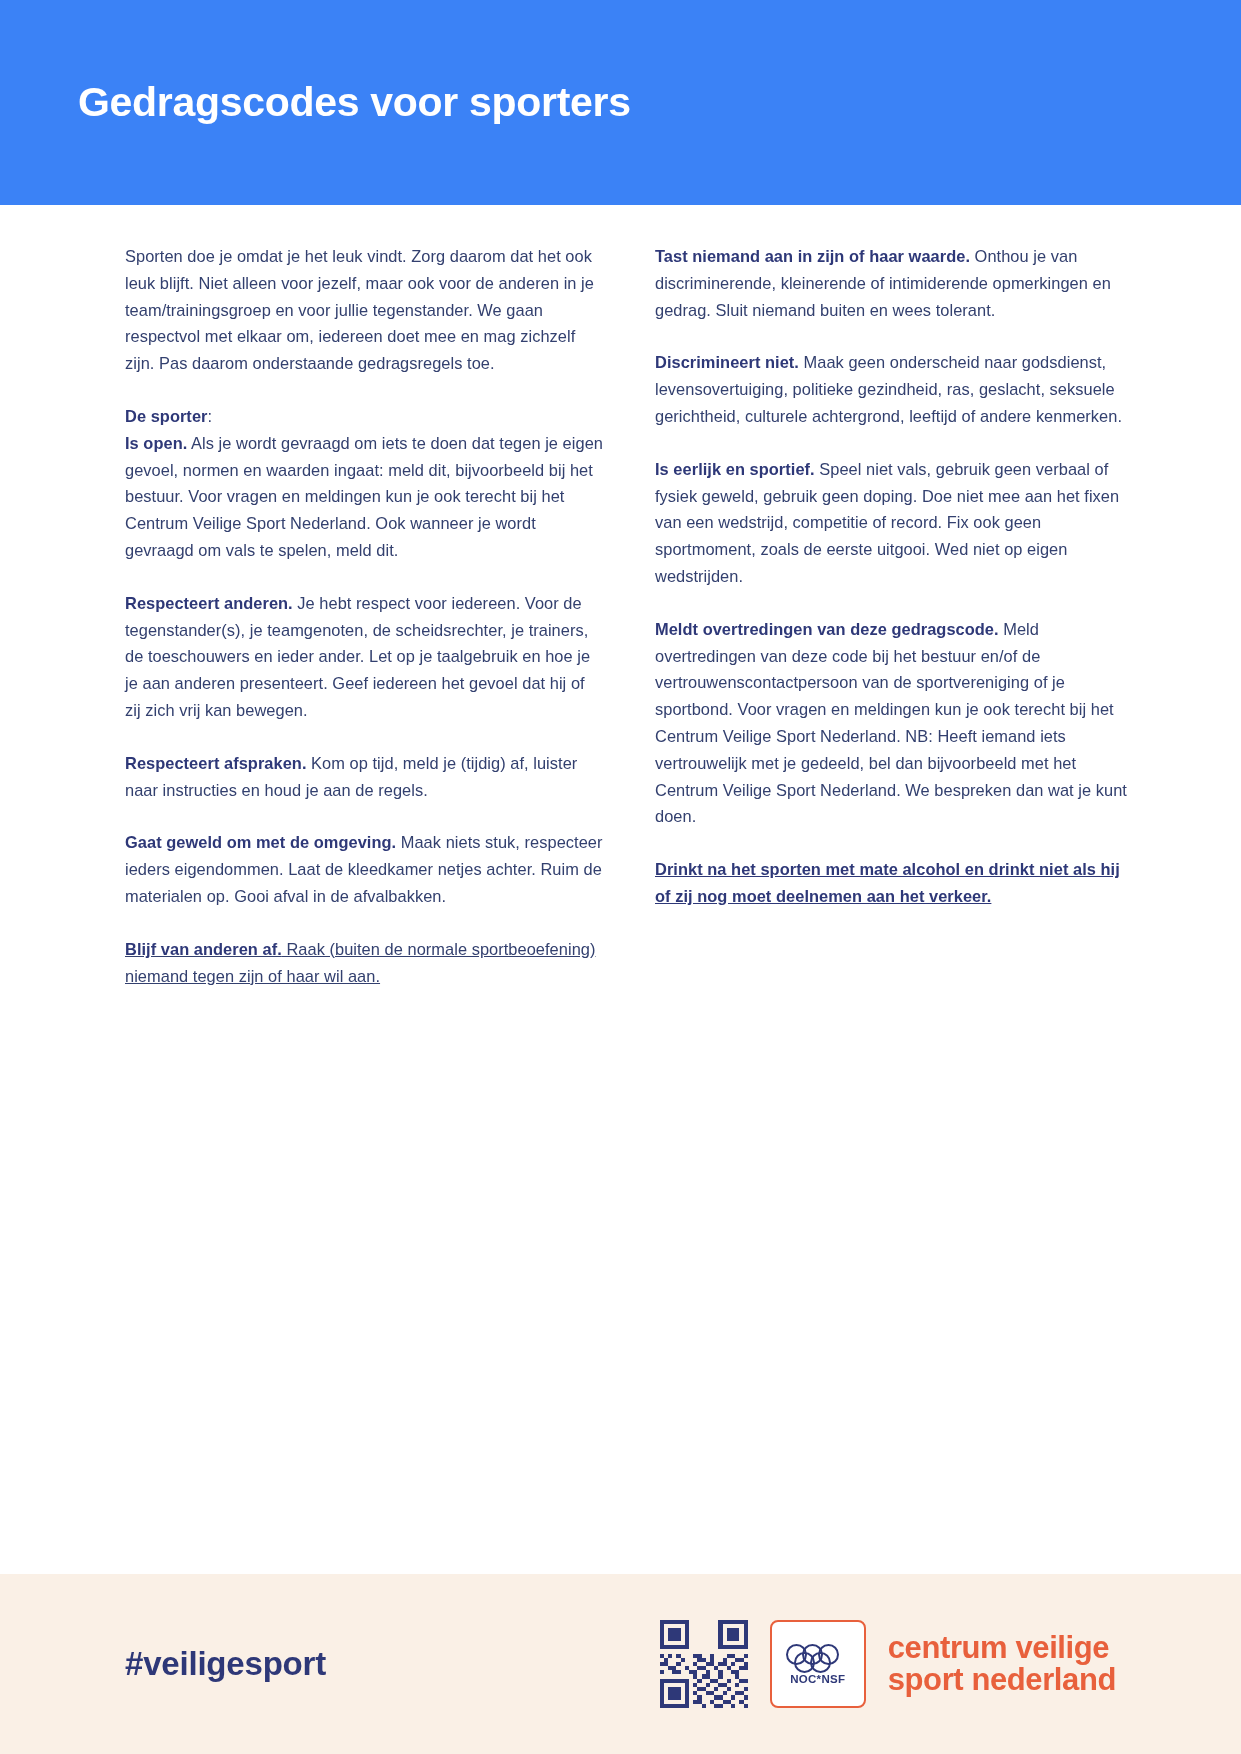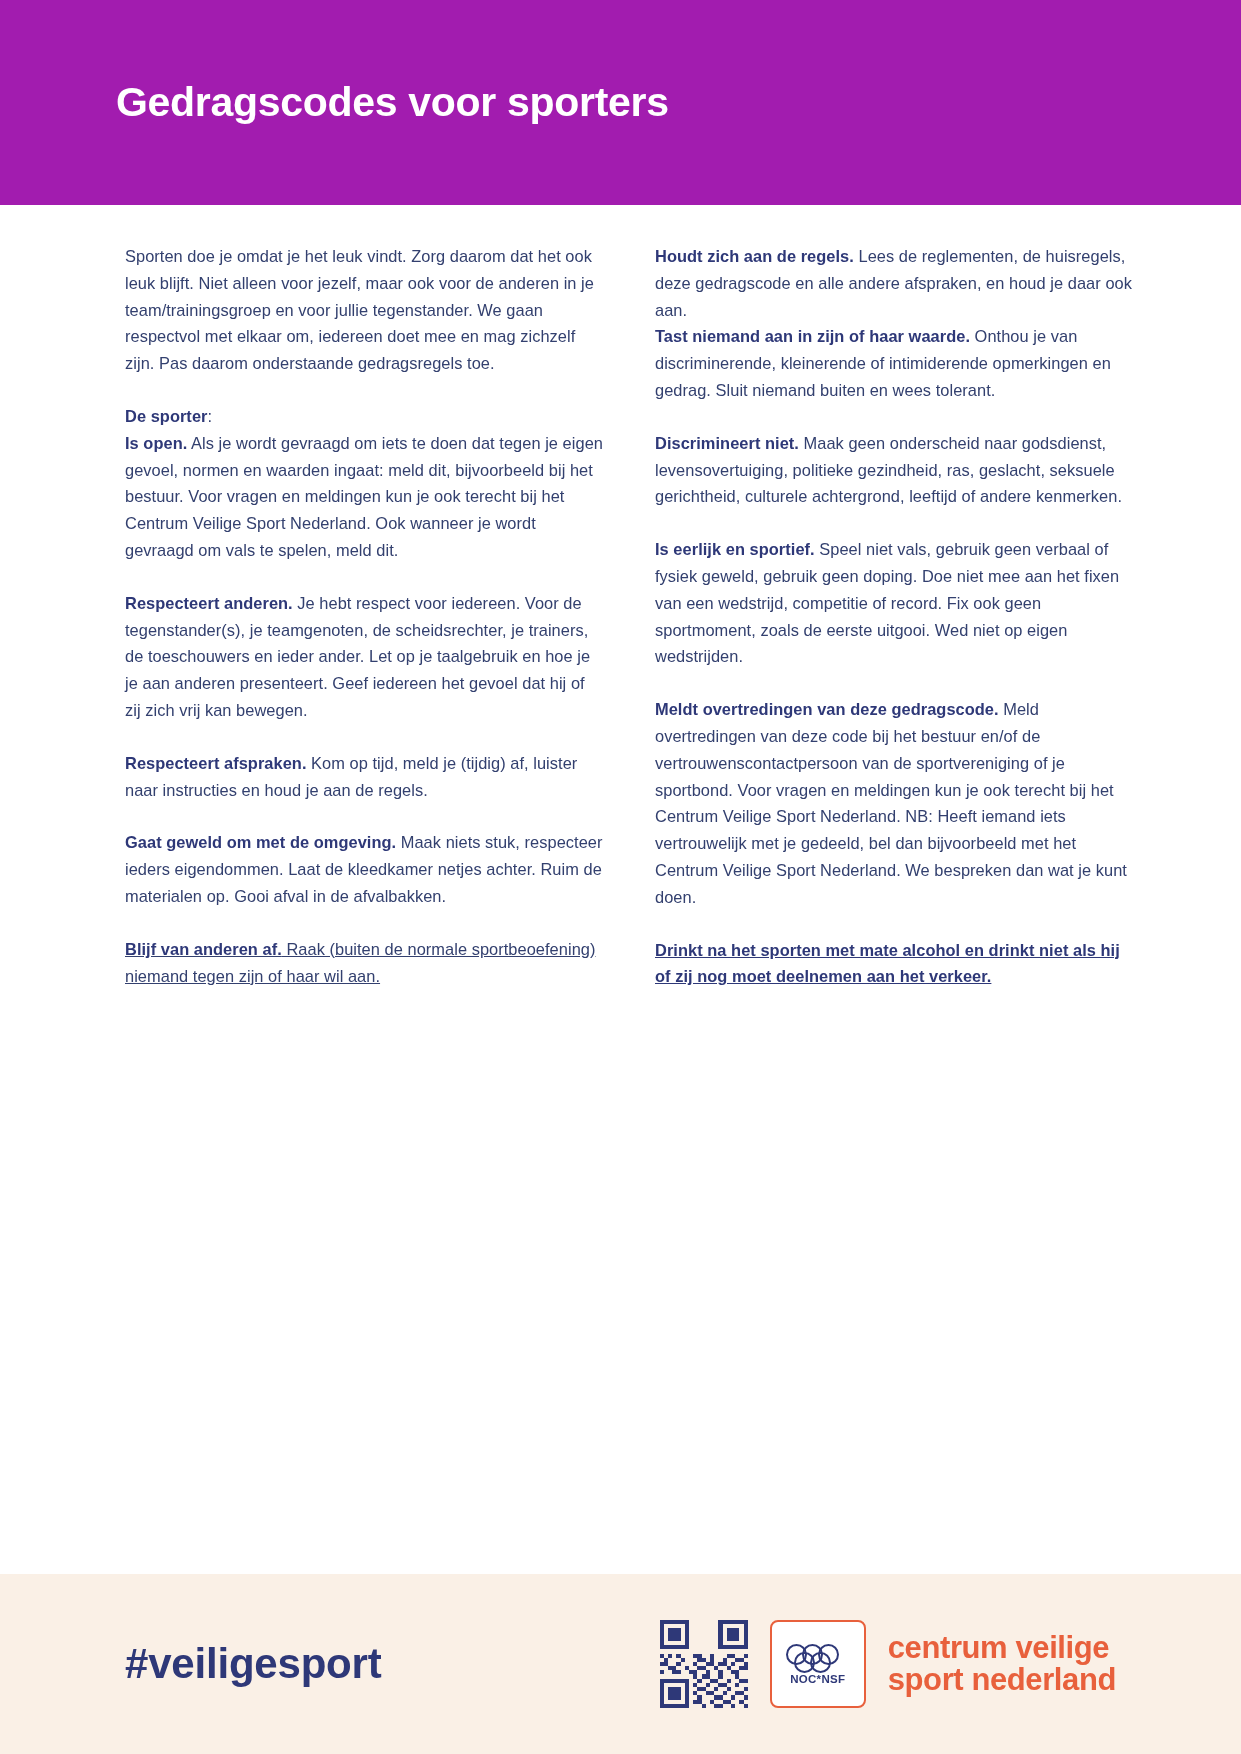--- a/index.html
+++ b/index.html
@@ -18,27 +18,27 @@
   .page {
     width: 1241px;
     height: 1754px;
     position: relative;
     background: #ffffff;
     display: flex;
     flex-direction: column;
   }
   
   .header {
-    background: #a21caf;
+    background: #3b82f6;
     height: 205px;
     flex: 0 0 205px;
     display: flex;
     align-items: center;
     box-sizing: border-box;
-    padding-left: 116px;
+    padding-left: 78px;
   }
   .header-title {
     color: #ffffff;
     font-size: 41px;
     font-weight: bold;
     letter-spacing: -0.3px;
     line-height: 1.1;
     margin: 0;
   }
   
@@ -76,21 +76,21 @@
     flex: 0 0 180px;
     height: 180px;
     background: #faf0e6;
     display: flex;
     align-items: center;
     box-sizing: border-box;
     padding: 0 125px;
     position: relative;
   }
   .hashtag {
-    font-size: 42px;
+    font-size: 33px;
     font-weight: bold;
     color: #2e3878;
     letter-spacing: -0.2px;
   }
   .footer-right {
     margin-left: auto;
     display: flex;
     align-items: center;
     gap: 22px;
   }
@@ -183,23 +183,20 @@
       </p>
       <p class="para">
         <b>Gaat geweld om met de omgeving.</b><span> Maak niets stuk, respecteer ieders eigendommen. Laat de kleedkamer netjes achter. Ruim de materialen op. Gooi afval in de afvalbakken.</span>
       </p>
       <p class="para">
         <b>Blijf van anderen af.</b><span> Raak (buiten de normale sportbeoefening) niemand tegen zijn of haar wil aan.</span>
       </p>
     </div>
 
     <div class="column">
-      <p class="para tight">
-        <b>Houdt zich aan de regels.</b><span> Lees de reglementen, de huisregels, deze gedragscode en alle andere afspraken, en houd je daar ook aan.</span>
-      </p>
       <p class="para">
         <b>Tast niemand aan in zijn of haar waarde.</b><span> Onthou je van discriminerende, kleinerende of intimiderende opmerkingen en gedrag. Sluit niemand buiten en wees tolerant.</span>
       </p>
       <p class="para">
         <b>Discrimineert niet.</b><span> Maak geen onderscheid naar godsdienst, levensovertuiging, politieke gezindheid, ras, geslacht, seksuele gerichtheid, culturele achtergrond, leeftijd of andere kenmerken.</span>
       </p>
       <p class="para">
         <b>Is eerlijk en sportief.</b><span> Speel niet vals, gebruik geen verbaal of fysiek geweld, gebruik geen doping. Doe niet mee aan het fixen van een wedstrijd, competitie of record. Fix ook geen sportmoment, zoals de eerste uitgooi. Wed niet op eigen wedstrijden.</span>
       </p>
       <p class="para">

